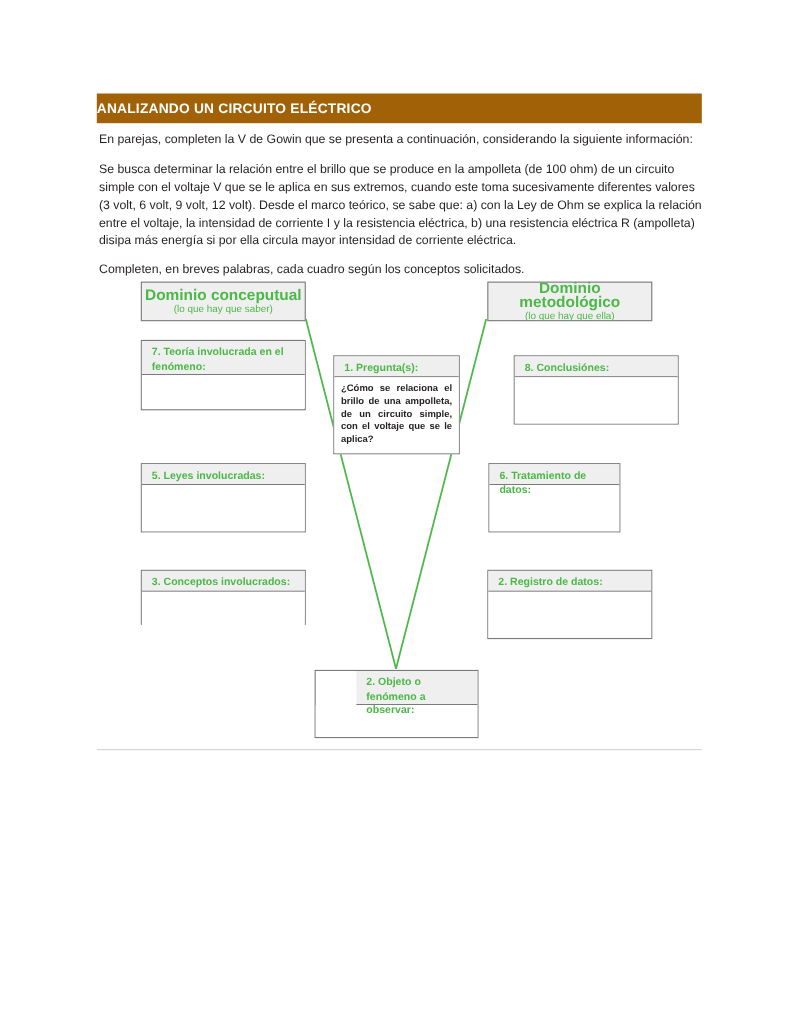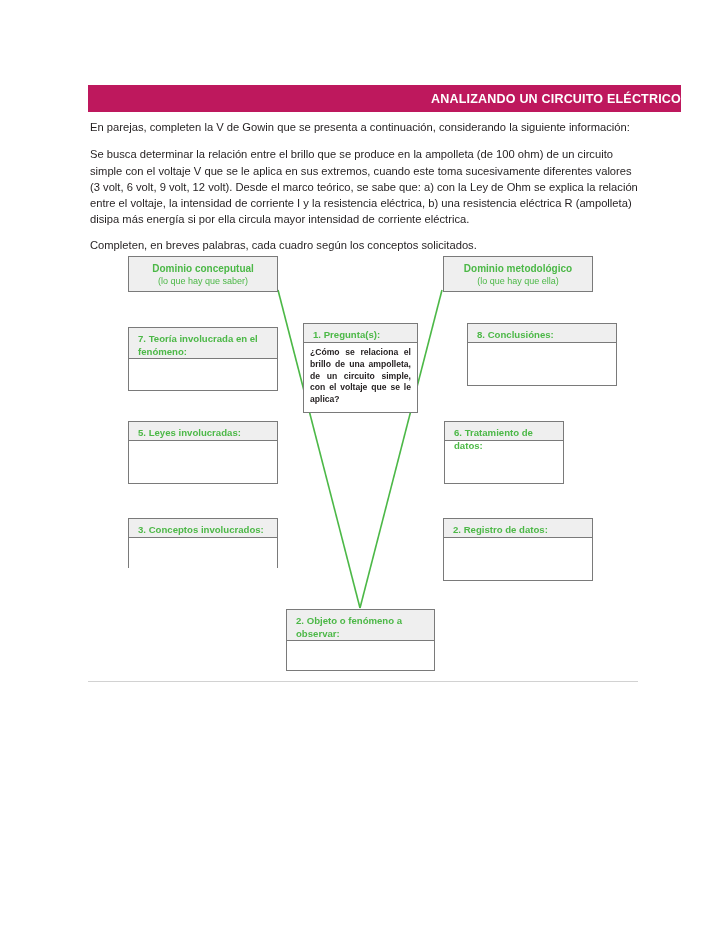--- a/index.html
+++ b/index.html
@@ -23,25 +23,24 @@
     height: 932px;
   }
 
   
   .banner {
     position: absolute;
     left: 88px;
     top: 85px;
     width: 550px;
     height: 27px;
-    background: #be185d;
+    background: #a16207;
     display: flex;
     align-items: center;
-    justify-content: flex-end;
-    padding-left: 43px;
+    justify-content: flex-start;
   }
   .banner-title {
     color: #ffffff;
     font-size: 12.5px;
     font-weight: bold;
     letter-spacing: 0.2px;
     text-align: center;
   }
 
   
@@ -95,21 +94,21 @@
     border: 1px solid #7a7a7a;
     background: #efefef;
     display: flex;
     flex-direction: column;
     align-items: center;
     justify-content: center;
     text-align: center;
   }
   .domain-title {
     color: #4cb847;
-    font-size: 10px;
+    font-size: 14px;
     font-weight: bold;
     line-height: 13px;
   }
   .domain-sub {
     color: #4cb847;
     font-size: 9px;
     font-weight: normal;
     line-height: 12px;
   }
 
@@ -155,21 +154,21 @@
   <div class="domain-box" style="left:128px; top:256px; width:150px; height:36px;">
     <div class="domain-title">Dominio conceputual</div>
     <div class="domain-sub">(lo que hay que saber)</div>
   </div>
 
   <div class="domain-box" style="left:443px; top:256px; width:150px; height:36px;">
     <div class="domain-title">Dominio metodológico</div>
     <div class="domain-sub">(lo que hay que ella)</div>
   </div>
 
-  <div class="box" style="left:128px; top:327px; width:150px; height:64px;">
+  <div class="box" style="left:128px; top:309px; width:150px; height:64px;">
     <div class="box-head" style="height:31px;">7. Teoría involucrada en el fenómeno:</div>
     <div class="box-body" style="height:30px;"></div>
   </div>
 
   <div class="box" style="left:128px; top:421px; width:150px; height:63px;">
     <div class="box-head" style="height:19px;">5. Leyes involucradas:</div>
     <div class="box-body" style="height:42px;"></div>
   </div>
 
   <div class="box" style="left:128px; top:518px; width:150px; height:50px;">
@@ -191,19 +190,19 @@
     <div class="box-head" style="height:19px;">6. Tratamiento de datos:</div>
     <div class="box-body" style="height:42px;"></div>
   </div>
 
   <div class="box" style="left:443px; top:518px; width:150px; height:63px;">
     <div class="box-head" style="height:19px;">2. Registro de datos:</div>
     <div class="box-body" style="height:42px;"></div>
   </div>
 
   <div class="box" style="left:286px; top:609px; width:149px; height:62px;">
-    <div class="box-head" style="height:31px;">2. Objeto o fenómeno a observar:</div>
+    <div class="box-head" style="height:31px;margin-left:37px;">2. Objeto o fenómeno a observar:</div>
     <div class="box-body" style="height:29px;"></div>
   </div>
 
   <div class="footer-rule"></div>
 
 </div>
 
 </body></html>

